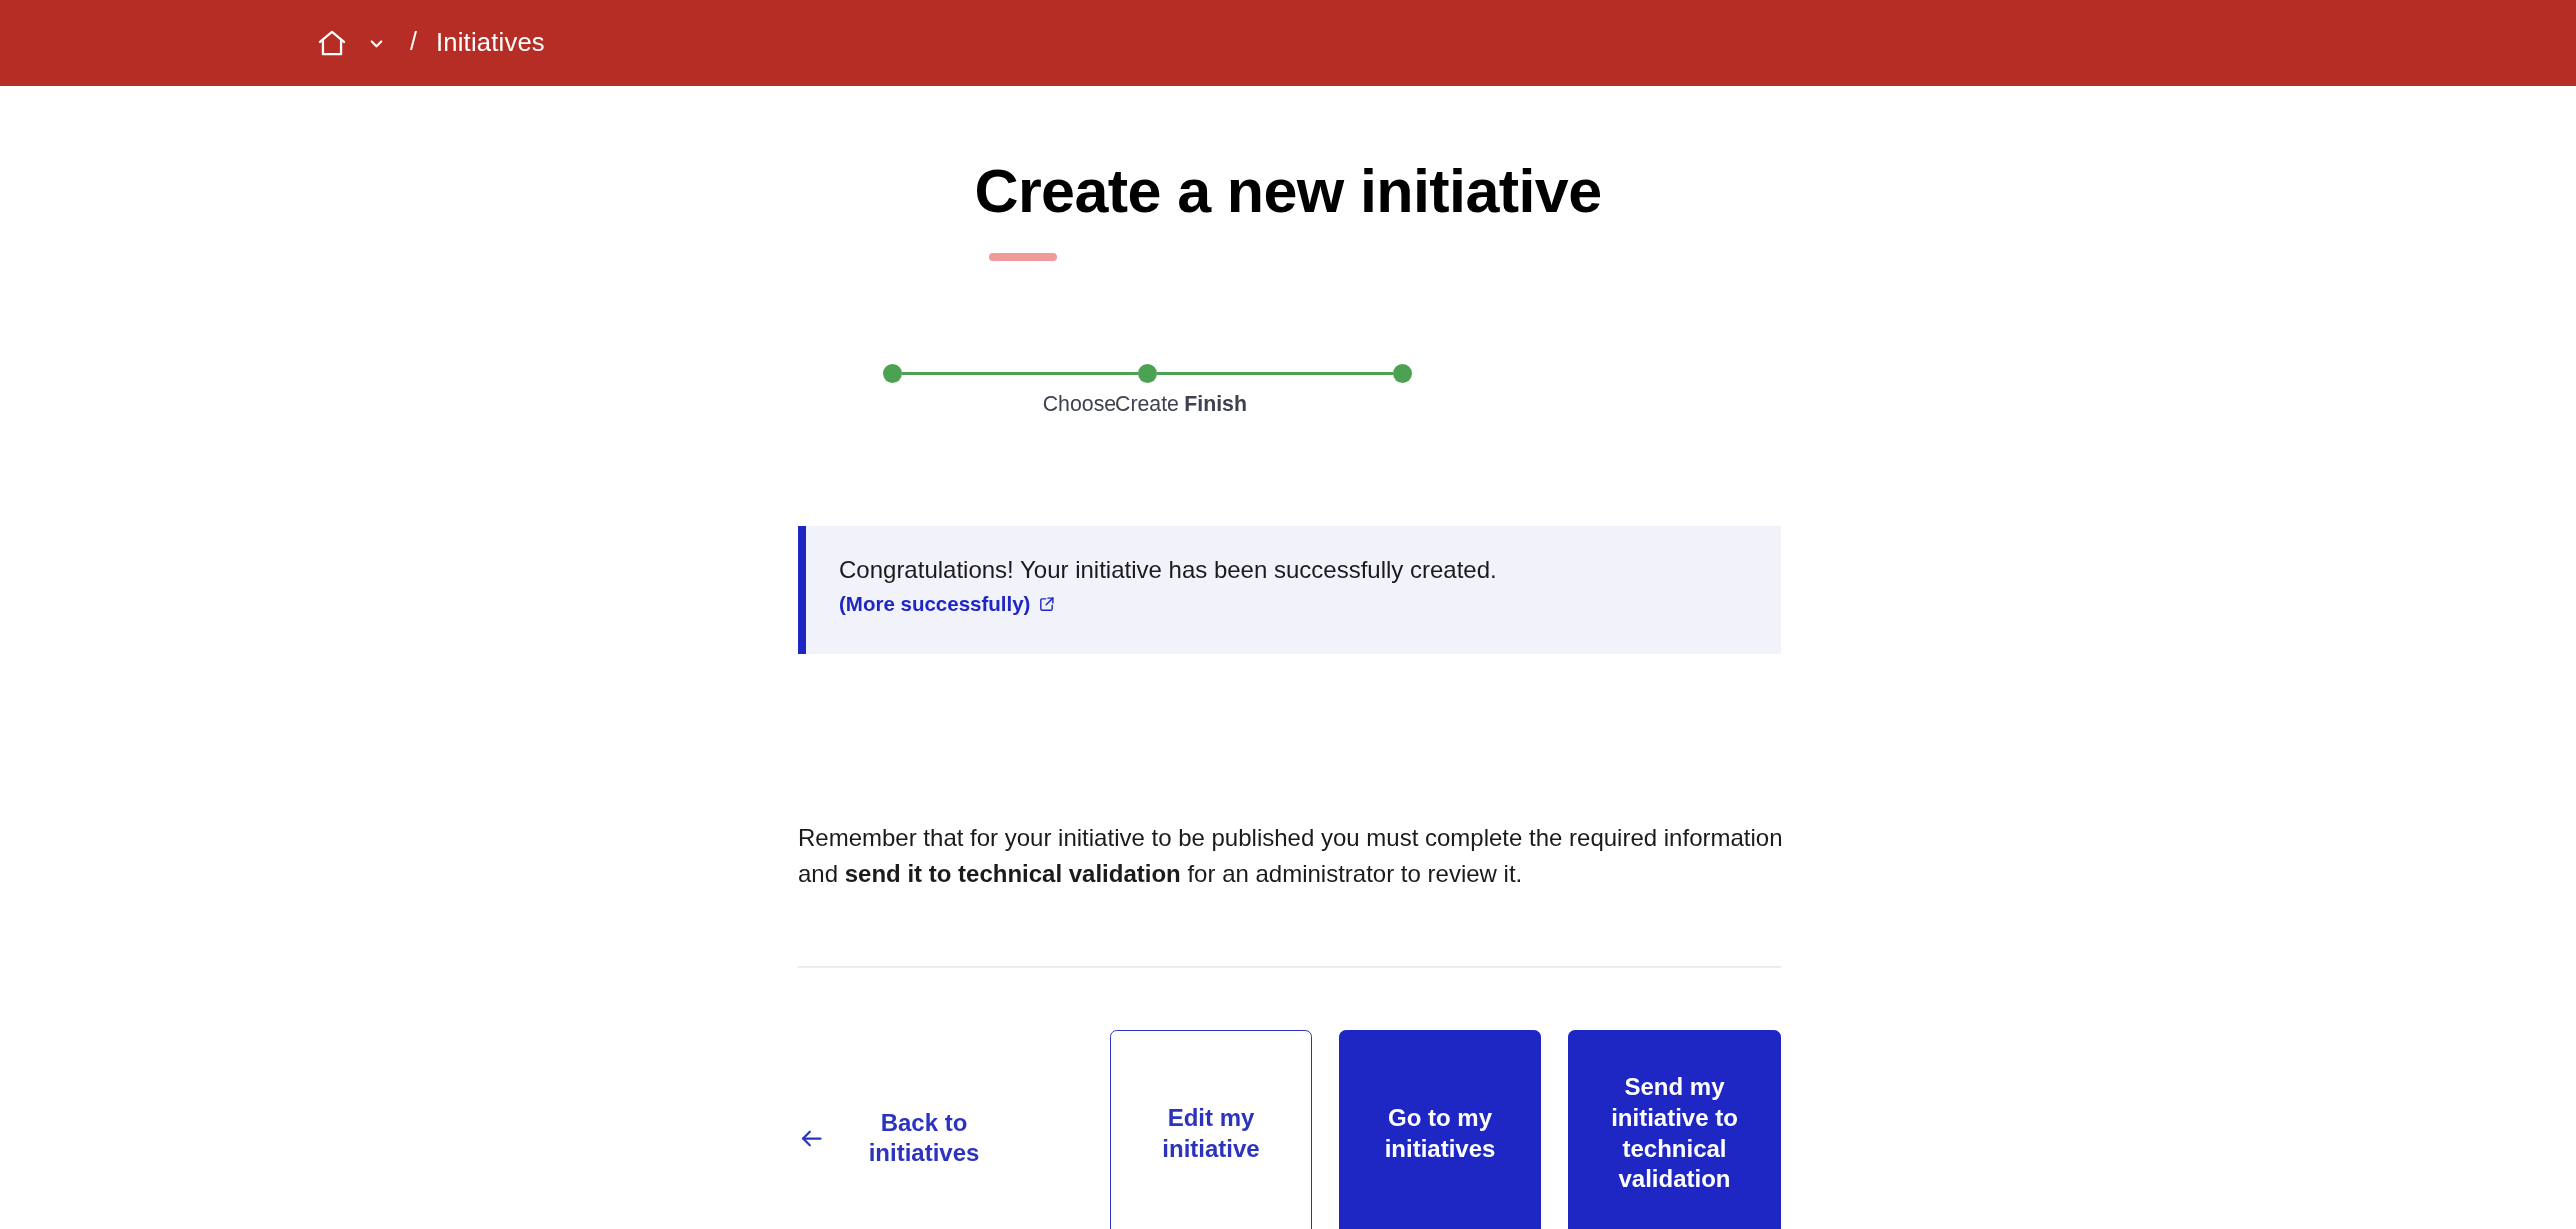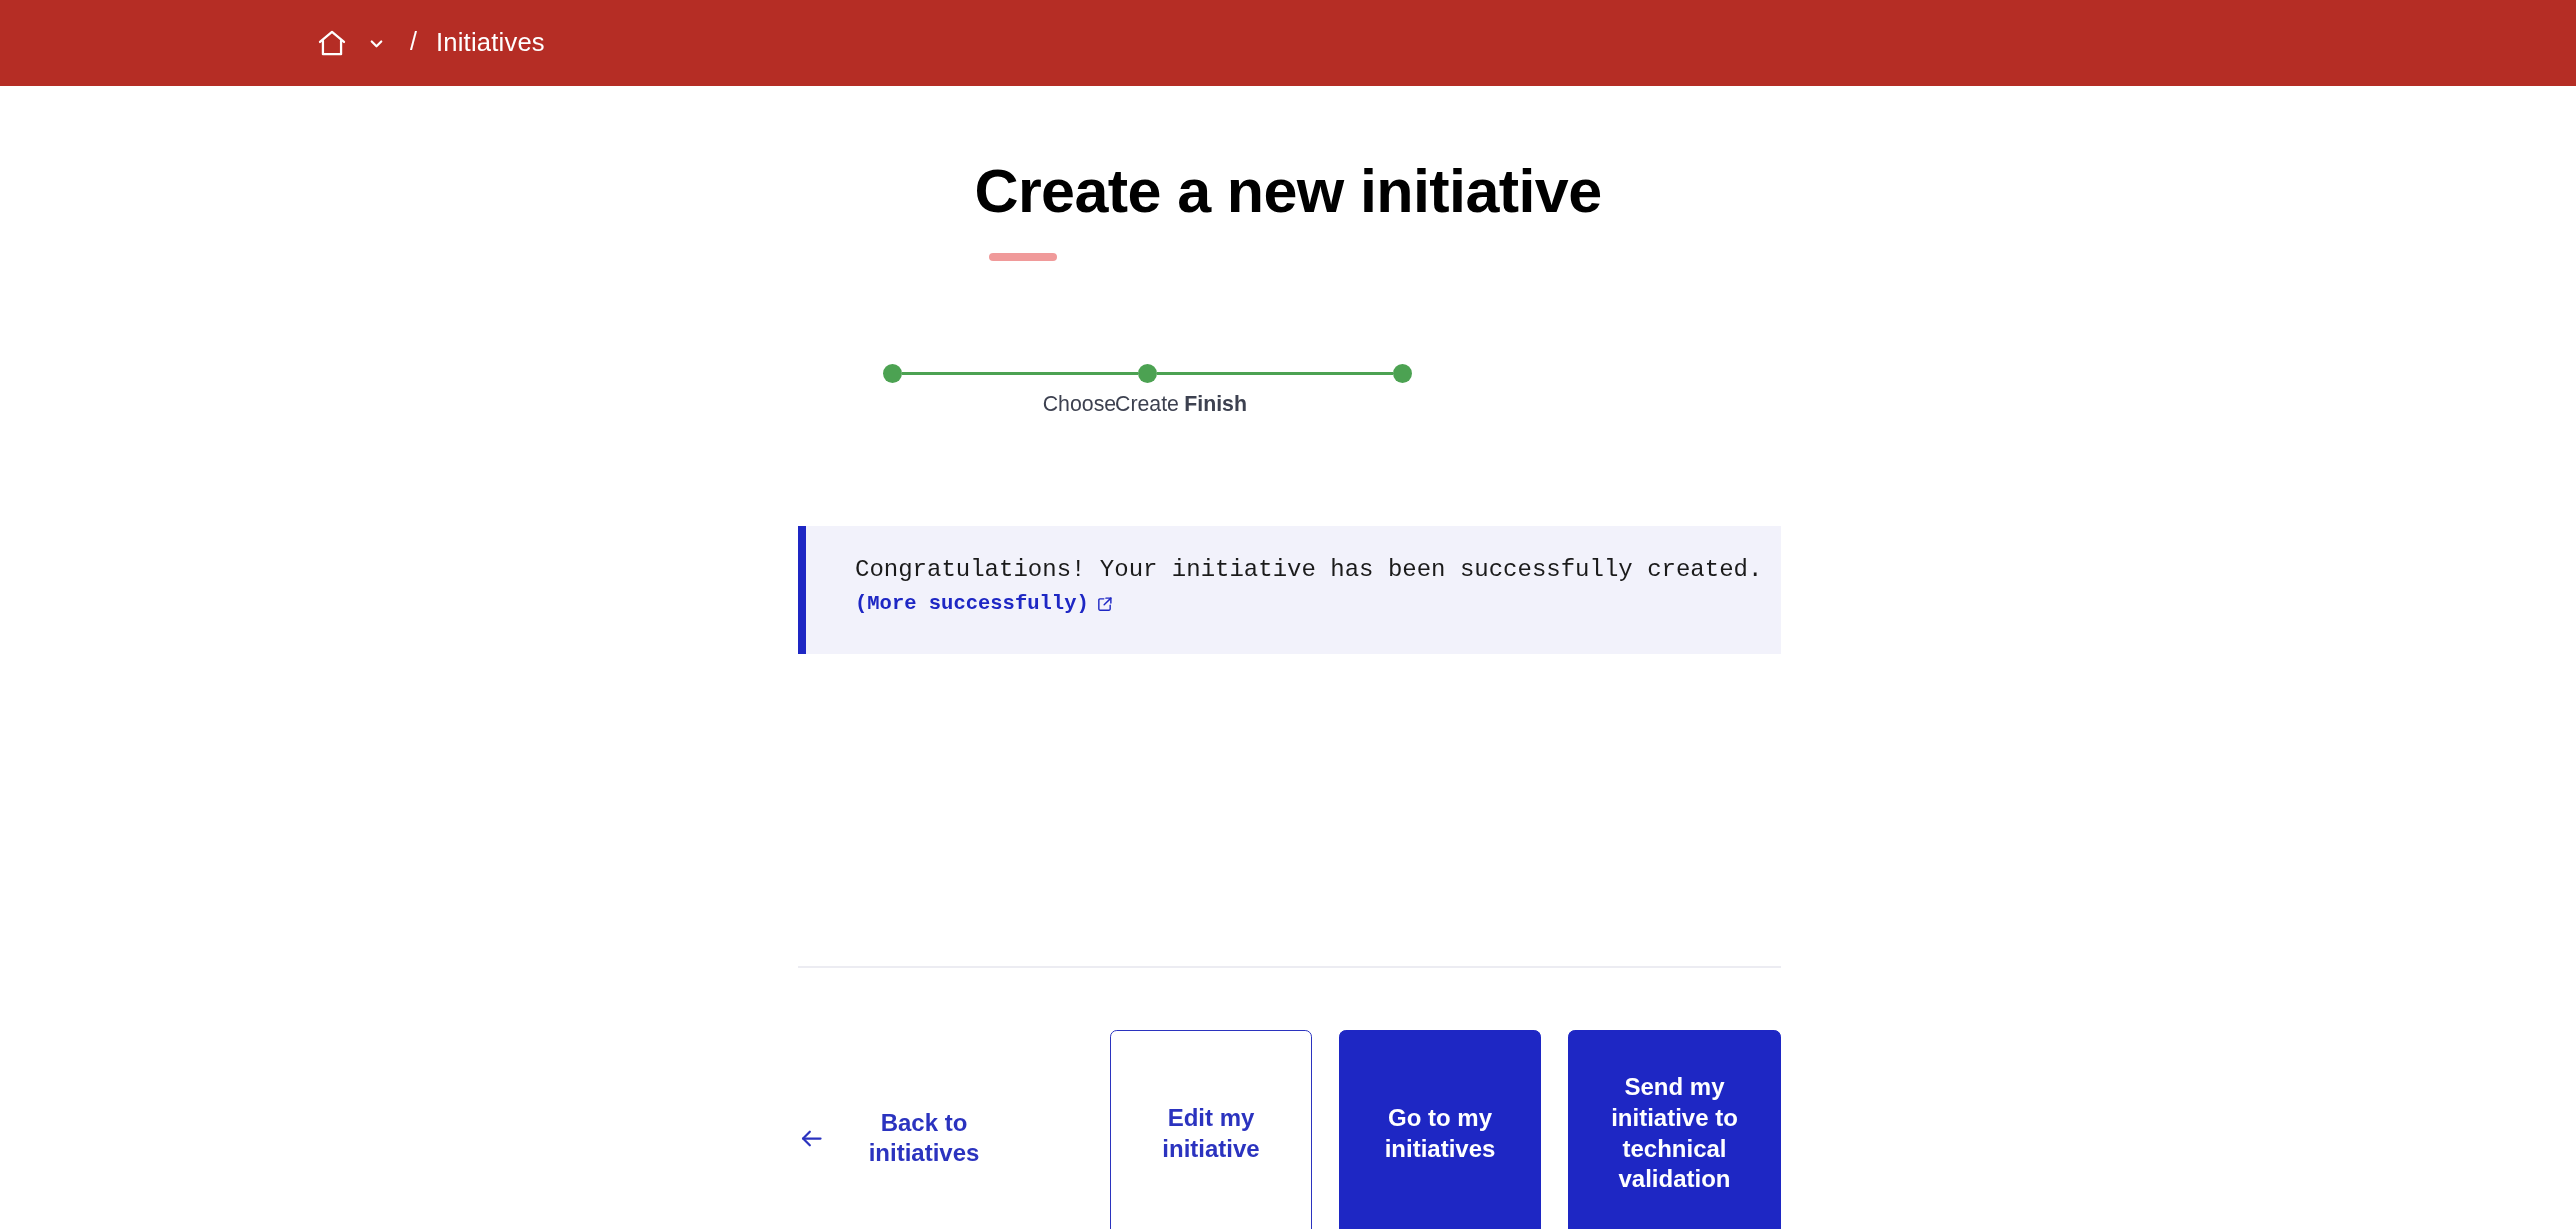--- a/index.html
+++ b/index.html
@@ -142,22 +142,21 @@
 
   
   .alert {
     position: absolute;
     left: 798px;
     top: 440px;
     width: 983px;
     height: 128px;
     background: #f2f2fb;
     border-left: 8.5px solid #1e27c4;
-    padding: 32px 0 0 49px;
-    font-family: Liberation Mono, monospace;
+    padding: 32px 0 0 33px;
   }
   .alert-text {
     font-size: 24px;
     color: #1b1b1b;
     line-height: 1;
     margin-bottom: 12px;
   }
   .alert-link-row {
     display: inline-flex;
     align-items: center;
@@ -308,20 +307,21 @@
       <span class="ext-icon">
         <svg width="17" height="17" viewBox="0 0 24 24" fill="none" stroke="#1e27c4" stroke-width="2" stroke-linecap="round" stroke-linejoin="round">
           <path d="M11 4H5.5A1.5 1.5 0 0 0 4 5.5v13A1.5 1.5 0 0 0 5.5 20h13a1.5 1.5 0 0 0 1.5-1.5V13"></path>
           <path d="M14 3h7v7"></path>
           <path d="M21 3 11.5 12.5"></path>
         </svg>
       </span>
     </a>
   </div>
 
+  <p class="body-copy"><span>Remember that for your initiative to be published you must complete the required information and </span><b>send it to technical validation</b><span> for an administrator to review it.</span></p>
 
   <div class="divider"></div>
 
   <div class="actions">
 
     <a class="back-link">
       <span class="back-arrow">
         <svg width="27" height="27" viewBox="0 0 24 24" fill="none" stroke="#2b33bf" stroke-width="2" stroke-linecap="round" stroke-linejoin="round">
           <path d="M20 12H4.5"></path>
           <path d="M10.5 6 4.5 12l6 6"></path>

